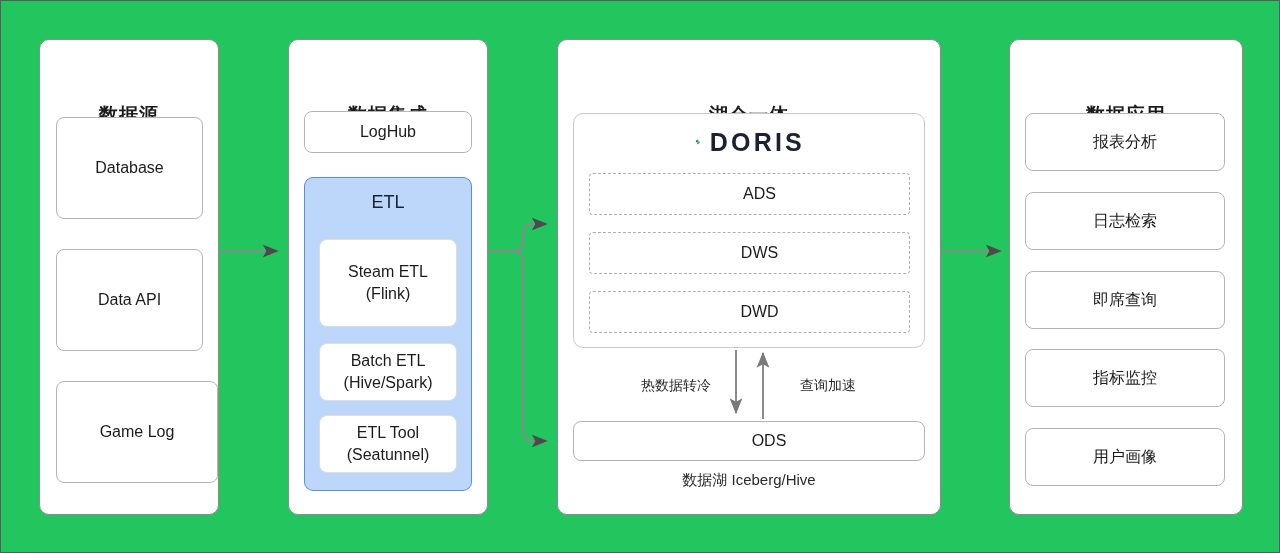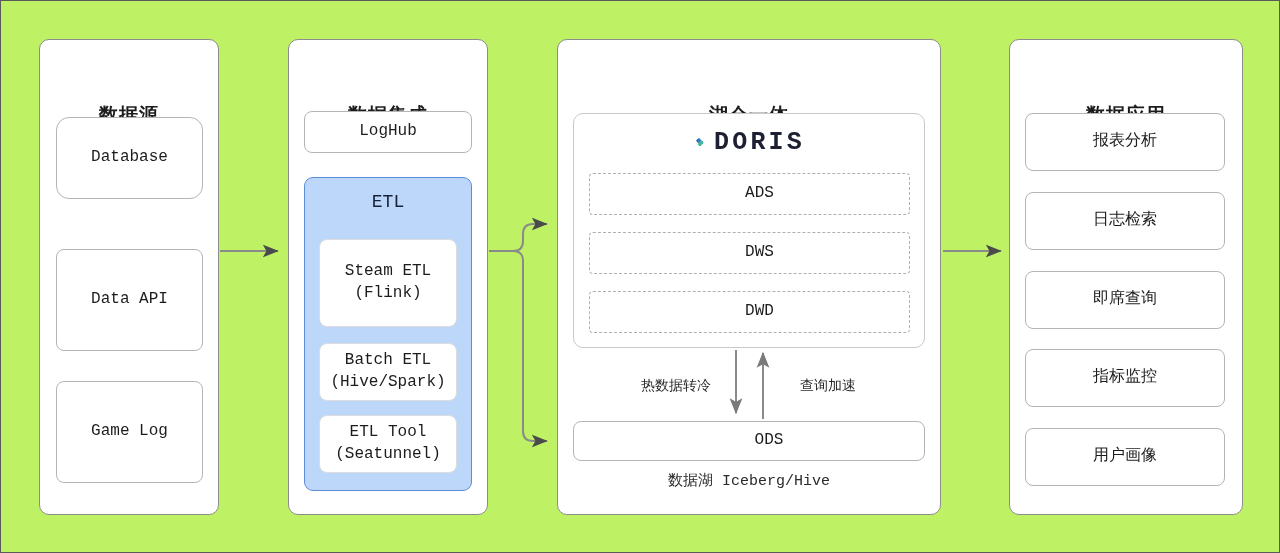--- a/index.html
+++ b/index.html
@@ -7,25 +7,24 @@
     padding: 0;
     background: #ffffff;
   }
   body {
     font-family: "Liberation Sans", "DejaVu Sans", sans-serif;
   }
   #canvas {
     position: relative;
     width: 1280px;
     height: 553px;
-    background: #bef264;
+    background: #22c55e;
     box-sizing: border-box;
     border: 1px solid #5a5a5a;
     overflow: hidden;
-    font-family: Liberation Mono, monospace;
   }
 
   
   .panel {
     position: absolute;
     background: #ffffff;
     border: 1px solid #8c8c8c;
     border-radius: 10px;
     box-sizing: border-box;
   }
@@ -117,23 +116,23 @@
   }
 </style>
 </head>
 <body>
 
 <div id="canvas">
 
   <div class="panel" style="left:38px; top:38px; width:180px; height:476px;">
     <div class="panel-title" style="top:62px;">数据源</div>
   </div>
-  <div class="box" style="left:55px; top:116px; width:147px; height:82px;border-radius:13px;">Database</div>
+  <div class="box" style="left:55px; top:116px; width:147px; height:102px;">Database</div>
   <div class="box" style="left:55px; top:248px; width:147px; height:102px;">Data API</div>
-  <div class="box" style="left:55px; top:380px; width:147px; height:102px;">Game Log</div>
+  <div class="box" style="left:55px; top:380px; width:162px; height:102px;">Game Log</div>
 
   <div class="panel" style="left:287px; top:38px; width:200px; height:476px;">
     <div class="panel-title" style="top:62px;">数据集成</div>
   </div>
   <div class="box" style="left:303px; top:110px; width:168px; height:42px;">LogHub</div>
 
   <div class="group-blue" style="left:303px; top:176px; width:168px; height:314px;">
     <div class="group-blue-title">ETL</div>
   </div>
   <div class="box plainwhite" style="left:318px; top:238px; width:138px; height:88px; flex-direction:column;">

